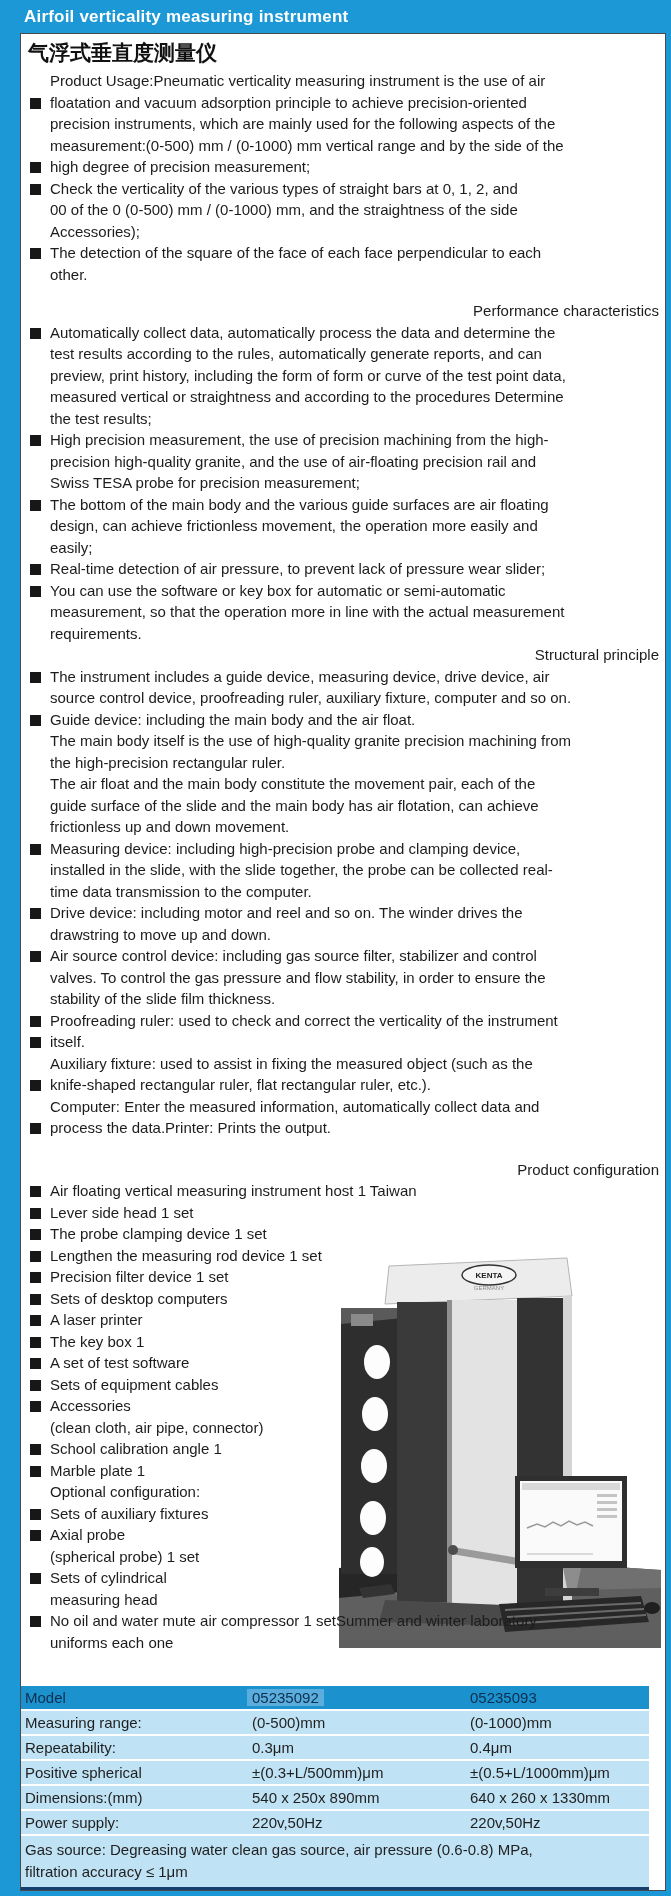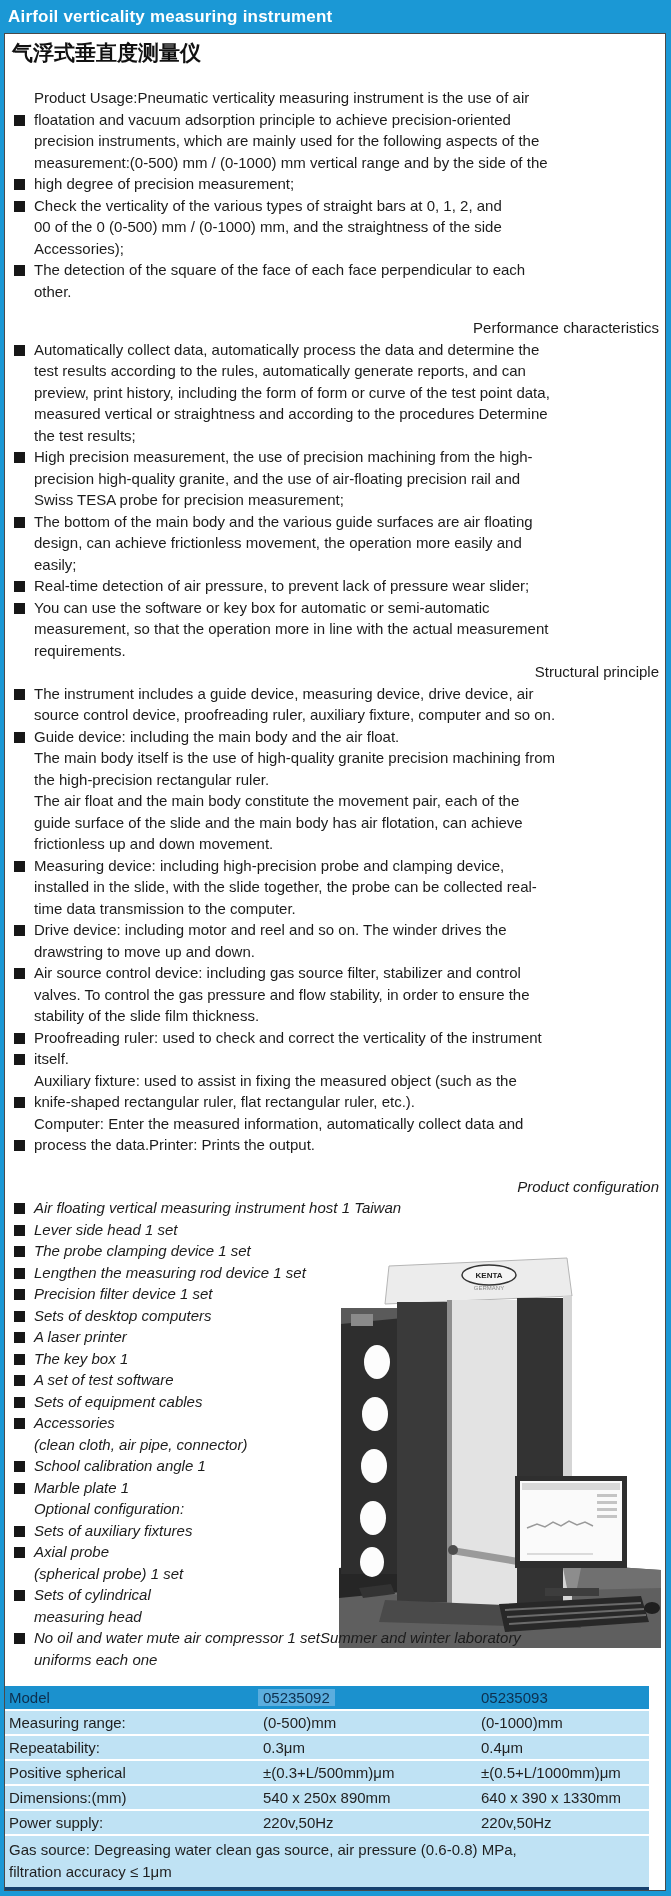--- a/index.html
+++ b/index.html
@@ -1,59 +1,59 @@
 <!DOCTYPE html>
 <html><head>
 <meta charset="utf-8">
 <style>
   html,body{margin:0;padding:0;background:#fff;}
   .page{
     width:671px;height:1896px;box-sizing:border-box;
     background:#1b98d5;
-    padding:4px 5px 5px 4px;
+    padding:4px 5px 5px 20px;
     display:flex;flex-direction:column;
     font-family:"Liberation Sans", sans-serif;
   }
   .titlebar{
     color:#ffffff;font-weight:bold;font-size:17px;
     padding:3px 4px 6px 4px;letter-spacing:0.2px;
   }
   .inner{
     background:#ffffff;flex:1;border:1px solid #4a4a4a;
     position:relative;overflow:hidden;
     font-size:15px;color:#1c1c1c;
   }
   .content{padding:4px 6px 0 4px;}
   .cn-title{
     font-size:21px;font-weight:bold;color:#111;
-    margin:2px 0 21px 3px;line-height:26px;
+    margin:2px 0 4px 3px;line-height:26px;
   }
   .section{margin-top:0;}
   .section + .section{margin-top:15px;}
   .section.s-structural{margin-top:0;}
-  .section.s-config{margin-top:20px;font-style:italic;}
+  .section.s-config{margin-top:20px;}
   .shead{margin-left:25px;line-height:21.5px;text-align:right;}
   .item{display:flex;align-items:flex-start;}
   .sq{width:11px;height:11px;background:#171717;flex:none;margin:6px 9px 0 5px;}
   .sq.none{visibility:hidden;}
   .itext{white-space:pre-line;line-height:21.5px;flex:1;}
   .photo{
     position:absolute;top:1222px;right:4px;width:322px;height:392px;
     z-index:0;
   }
   .content{position:relative;z-index:1;}
   
   .spec{position:absolute;left:0;right:16px;bottom:0;z-index:2;}
   .spec-row{
     display:flex;background:#bfe2f4;color:#1f1f1f;
     line-height:21px;padding:1px 0;border-bottom:2px solid #ffffff;
   }
   .spec-row.head{background:#1b91ce;color:#0d2f4e;}
   .spec-label{width:227px;padding-left:4px;flex:none;}
-  .spec-c1{width:218px;flex:none;margin-left:27px;}
+  .spec-c1{width:218px;flex:none;}
   .spec-c2{flex:1;}
   .hl{background:#5badde;padding:0 5px;margin-left:-5px;}
   .spec-footer{
     background:#bfe2f4;color:#1f1f1f;line-height:22px;
     padding:3px 0 4px 4px;border-bottom:3px solid #15406e;
   }
 </style>
 </head>
 <body>
 
@@ -340,21 +340,21 @@
           <div class="spec-c2">0.4μm</div>
         </div>
         <div class="spec-row">
           <div class="spec-label">Positive spherical</div>
           <div class="spec-c1">±(0.3+L/500mm)μm</div>
           <div class="spec-c2">±(0.5+L/1000mm)μm</div>
         </div>
         <div class="spec-row">
           <div class="spec-label">Dimensions:(mm)</div>
           <div class="spec-c1">540 x 250x 890mm</div>
-          <div class="spec-c2">640 x 390 x 1330mm</div>
+          <div class="spec-c2">640 x 260 x 1330mm</div>
         </div>
         <div class="spec-row">
           <div class="spec-label">Power supply:</div>
           <div class="spec-c1">220v,50Hz</div>
           <div class="spec-c2">220v,50Hz</div>
         </div>
         <div class="spec-footer" style="white-space: pre-line;">Gas source: Degreasing water clean gas source, air pressure (0.6-0.8) MPa,
 filtration accuracy ≤ 1μm</div>
       </div>
   </div>

